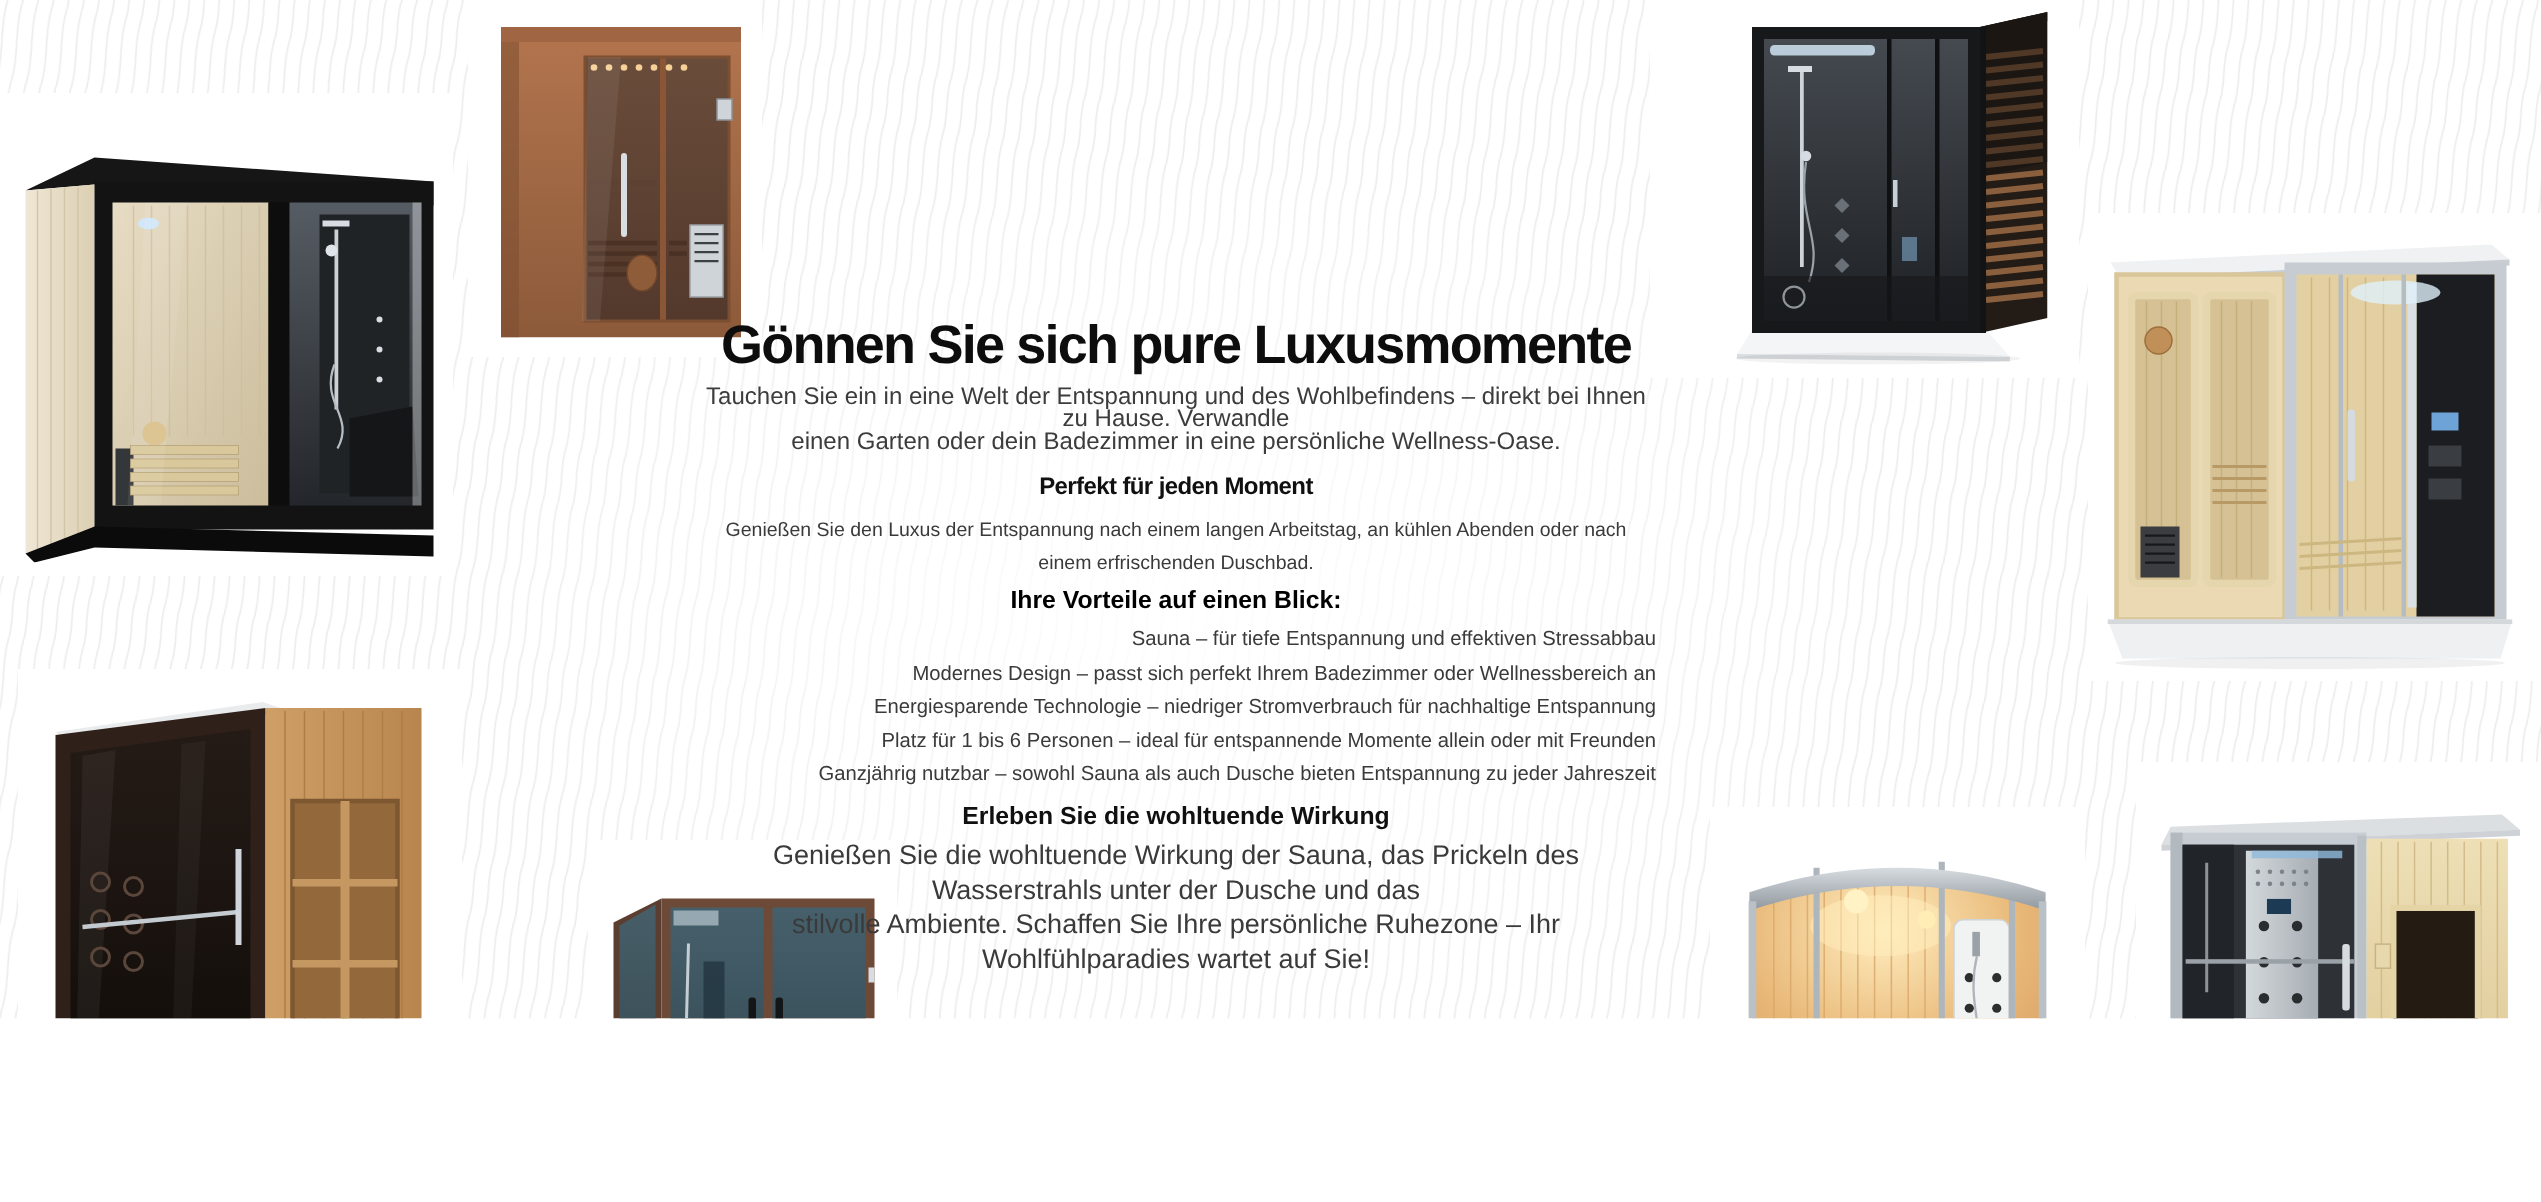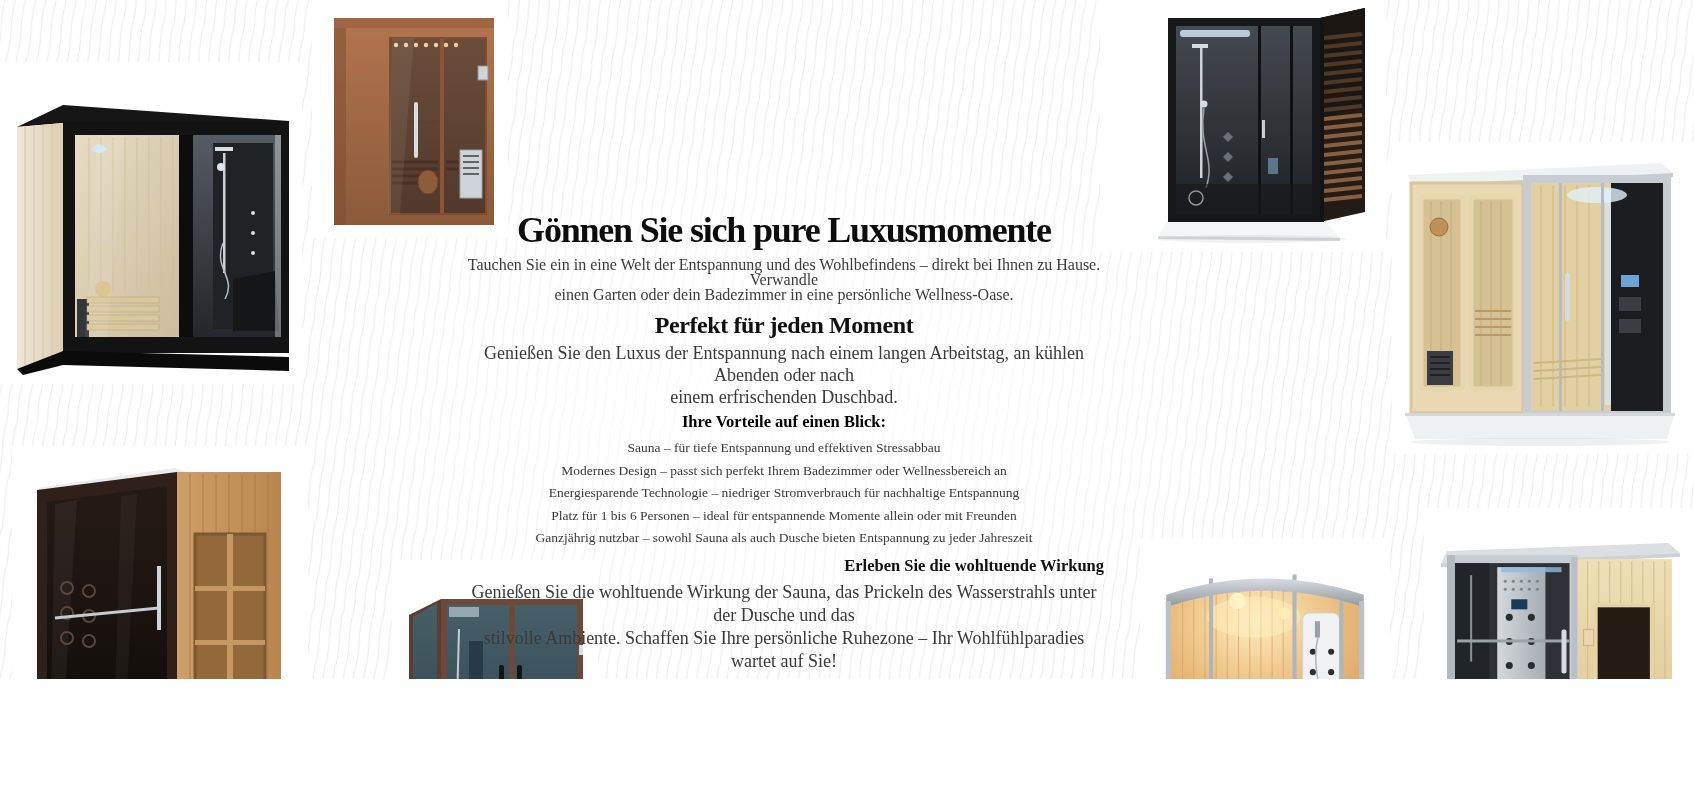--- a/index.html
+++ b/index.html
@@ -1,30 +1,30 @@
 <!DOCTYPE html>
 <html><head>
 <meta charset="utf-8">
 <style>
   html,body{margin:0;padding:0;background:#fff;}
   .canvas{position:relative;width:1694px;height:679px;background:#ffffff;overflow:hidden;
-          font-family:Liberation Serif, serif;}
+          font-family:Liberation Sans, sans-serif;}
   .bg{position:absolute;left:0;top:0;}
   .fade{position:absolute;inset:0;pointer-events:none;
         background:radial-gradient(ellipse 660px 400px at 790px 400px, rgba(255,255,255,.96) 0%, rgba(255,255,255,0) 74%);}
   .photo{position:absolute;background:#fff;}
   .photo svg{display:block;}
   .text-col{position:absolute;left:464px;top:211px;width:640px;text-align:center;color:#3a3a3a;}
   .h1{font-size:36px;line-height:38px;font-weight:bold;color:#0d0d0d;letter-spacing:-1.2px;}
   .intro{margin-top:8px;font-size:16px;line-height:15px;color:#3c3c3c;}
-  .h2{margin-top:10px;font-size:24px;line-height:26px;font-weight:bold;color:#101010;letter-spacing:-0.4px;}
-  .p2{margin-top:4px;font-size:18px;line-height:22px;}
+  .h2{margin-top:10px;font-size:16px;line-height:26px;font-weight:bold;color:#101010;letter-spacing:-0.4px;}
+  .p2{margin-top:4px;font-size:13px;line-height:22px;}
   .h3{margin-top:5px;font-size:16.5px;line-height:18px;font-weight:bold;color:#000000;}
-  .benefits{margin-top:6px;font-size:13.5px;line-height:22.5px;}
-  .h4{margin-top:7px;font-size:16.5px;line-height:18px;font-weight:bold;color:#101010;text-align:right;}
+  .benefits{margin-top:6px;font-size:13.5px;line-height:22.5px;text-align:right;}
+  .h4{margin-top:7px;font-size:16.5px;line-height:18px;font-weight:bold;color:#101010;}
   .p3{margin-top:6px;font-size:18px;line-height:23px;}
 </style>
 </head>
 <body>
 
 <div class="canvas">
 
   <svg class="bg" width="1694" height="801">
     <defs>
       <pattern id="wv" width="10" height="140" patternUnits="userSpaceOnUse" patternTransform="rotate(8)">

